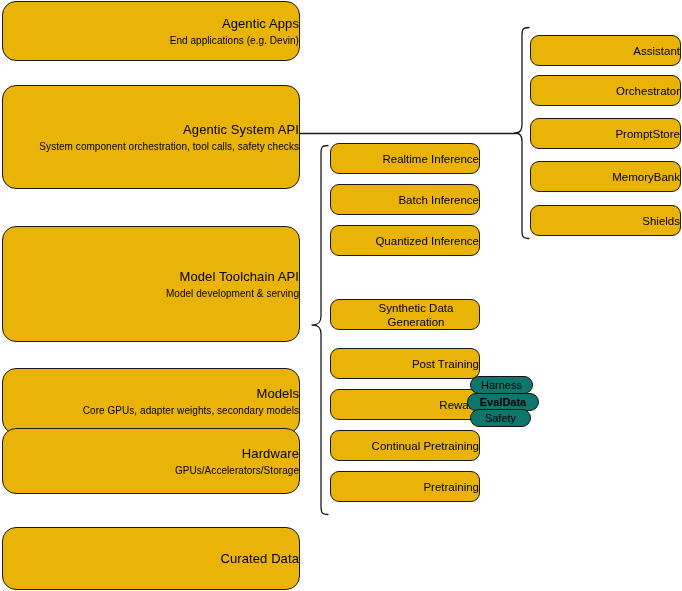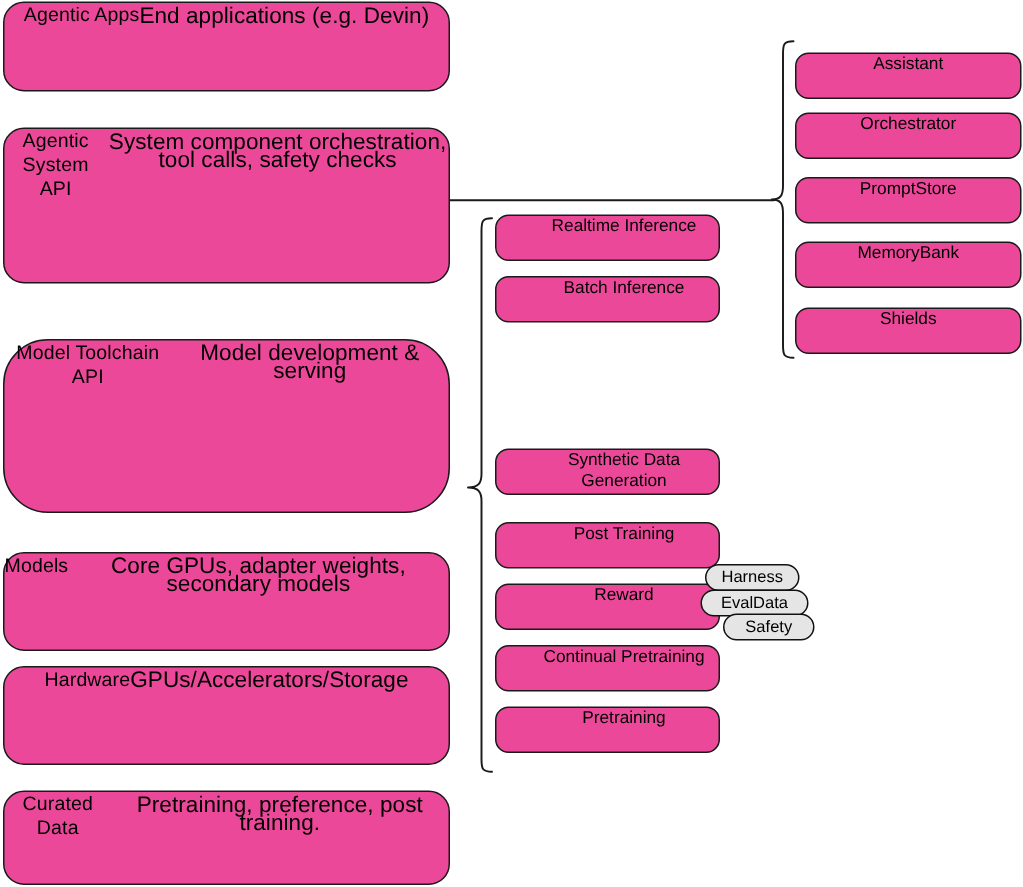--- a/index.html
+++ b/index.html
@@ -15,42 +15,42 @@
   #canvas {
     position: relative;
     width: 682px;
     height: 591px;
     background: #ffffff;
     overflow: hidden;
   }
   .box {
     position: absolute;
     box-sizing: border-box;
-    background: #ec4899;
+    background: #eab308;
     border: 1.3px solid #1a1a1a;
     border-radius: 12px;
     display: flex;
-    flex-direction: row;
-    align-items: flex-start;
+    flex-direction: column;
+    align-items: flex-end;
     justify-content: center;
     text-align: center;
   }
   .layer-box {
     left: 2px;
     width: 298px;
     border-radius: 14px;
   }
   .layer-title {
     font-size: 13px;
     line-height: 16px;
     color: #000000;
     letter-spacing: 0.1px;
   }
   .layer-sub {
-    font-size: 15px;
+    font-size: 10px;
     line-height: 12px;
     color: #000000;
     margin-top: 3px;
     letter-spacing: 0.05px;
   }
   .mid-box {
     left: 330px;
     width: 150px;
     height: 31px;
     border-radius: 9px;
@@ -66,21 +66,21 @@
     height: 31px;
     border-radius: 9px;
   }
   .right-label {
     font-size: 11.5px;
     line-height: 14px;
   }
   .pill {
     position: absolute;
     box-sizing: border-box;
-    background: #e5e5e5;
+    background: #0f766e;
     border: 1.4px solid #111111;
     border-radius: 11px;
     display: flex;
     align-items: center;
     justify-content: center;
     font-size: 11px;
     line-height: 13px;
     height: 18px;
     z-index: 6;
   }
@@ -139,69 +139,71 @@
   <div class="box layer-box" style="top:1px; height:60px;">
     <div class="layer-title">Agentic Apps</div>
     <div class="layer-sub">End applications (e.g. Devin)</div>
   </div>
 
   <div class="box layer-box" style="top:85px; height:104px;">
     <div class="layer-title">Agentic System API</div>
     <div class="layer-sub">System component orchestration, tool calls, safety checks</div>
   </div>
 
-  <div class="box layer-box" style="top:226px; height:116px;border-radius:30px;">
+  <div class="box layer-box" style="top:226px; height:116px;">
     <div class="layer-title">Model Toolchain API</div>
     <div class="layer-sub">Model development &amp; serving</div>
   </div>
 
   <div class="box layer-box" style="top:368px; height:66px;">
     <div class="layer-title">Models</div>
     <div class="layer-sub">Core GPUs, adapter weights, secondary models</div>
   </div>
 
-  <div class="box layer-box" style="top:444px; height:66px;">
+  <div class="box layer-box" style="top:428px; height:66px;">
     <div class="layer-title">Hardware</div>
     <div class="layer-sub">GPUs/Accelerators/Storage</div>
   </div>
 
   <div class="box layer-box" style="top:527px; height:63px;">
     <div class="layer-title">Curated Data</div>
-    <div class="layer-sub">Pretraining, preference, post training.</div>
   </div>
 
   <div class="box mid-box" style="top:143px;">
     <div class="mid-label">Realtime Inference</div>
   </div>
   <div class="box mid-box" style="top:184px;">
     <div class="mid-label">Batch Inference</div>
   </div>
+  <div class="box mid-box" style="top:225px;">
+    <div class="mid-label">Quantized Inference</div>
+  </div>
   <div class="box mid-box" style="top:266px;margin-top:33px;">
     <div class="mid-label">Synthetic Data Generation</div>
   </div>
   <div class="box mid-box" style="top:348px;">
     <div class="mid-label">Post Training</div>
   </div>
   <div class="box mid-box" style="top:389px;">
     <div class="mid-label">Reward</div>
   </div>
   <div class="box mid-box" style="top:430px;">
     <div class="mid-label">Continual Pretraining</div>
   </div>
   <div class="box mid-box" style="top:471px;">
     <div class="mid-label">Pretraining</div>
   </div>
 
   <div class="pill" style="left:470px; top:376px; width:63px;">
     <span>Harness</span>
   </div>
-  <div class="pill" style="left:467px; top:393px; width:72px;">
+  <div class="pill" style="left:467px; top:393px; width:72px;font-weight:bold;">
     <span>EvalData</span>
   </div>
-  <div class="pill" style="left:482px; top:409px; width:61px;">
+  <div class="pill" style="left:470px; top:409px; width:61px;">
     <span>Safety</span>
   </div>
 
   <div class="box right-box" style="top:35px;">
     <div class="right-label">Assistant</div>
   </div>
   <div class="box right-box" style="top:75px;">
     <div class="right-label">Orchestrator</div>
   </div>
   <div class="box right-box" style="top:118px;">

